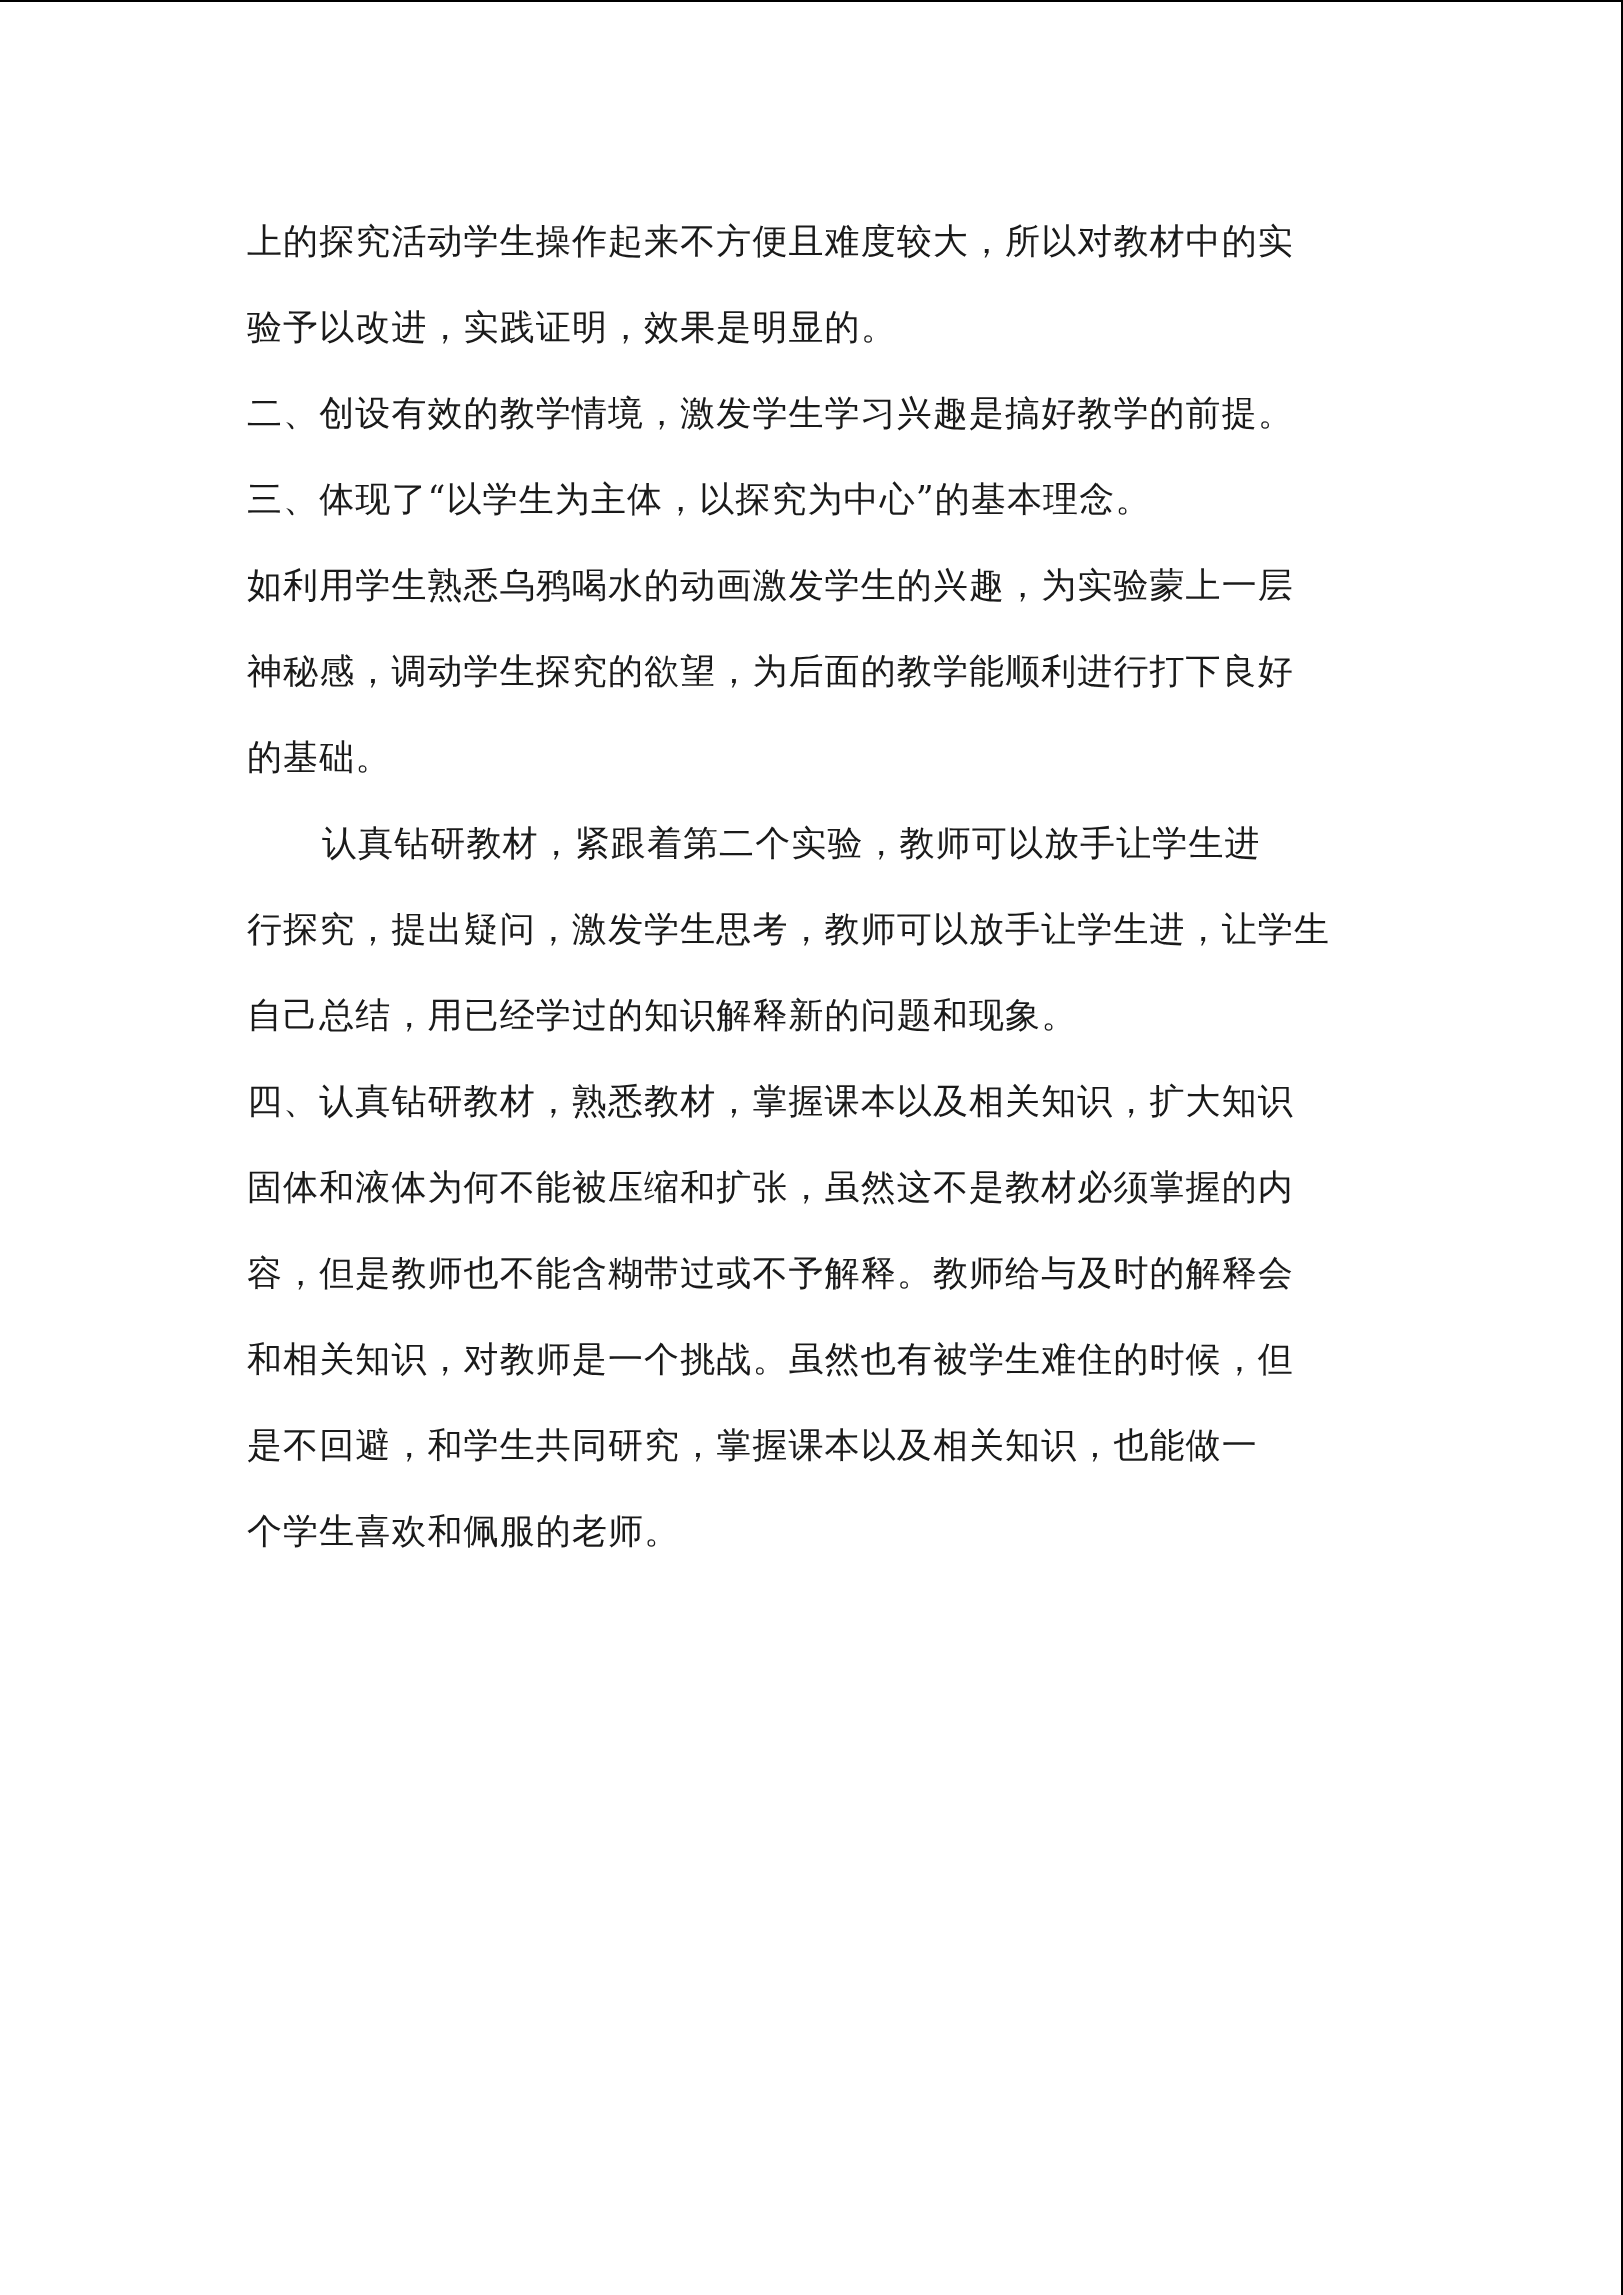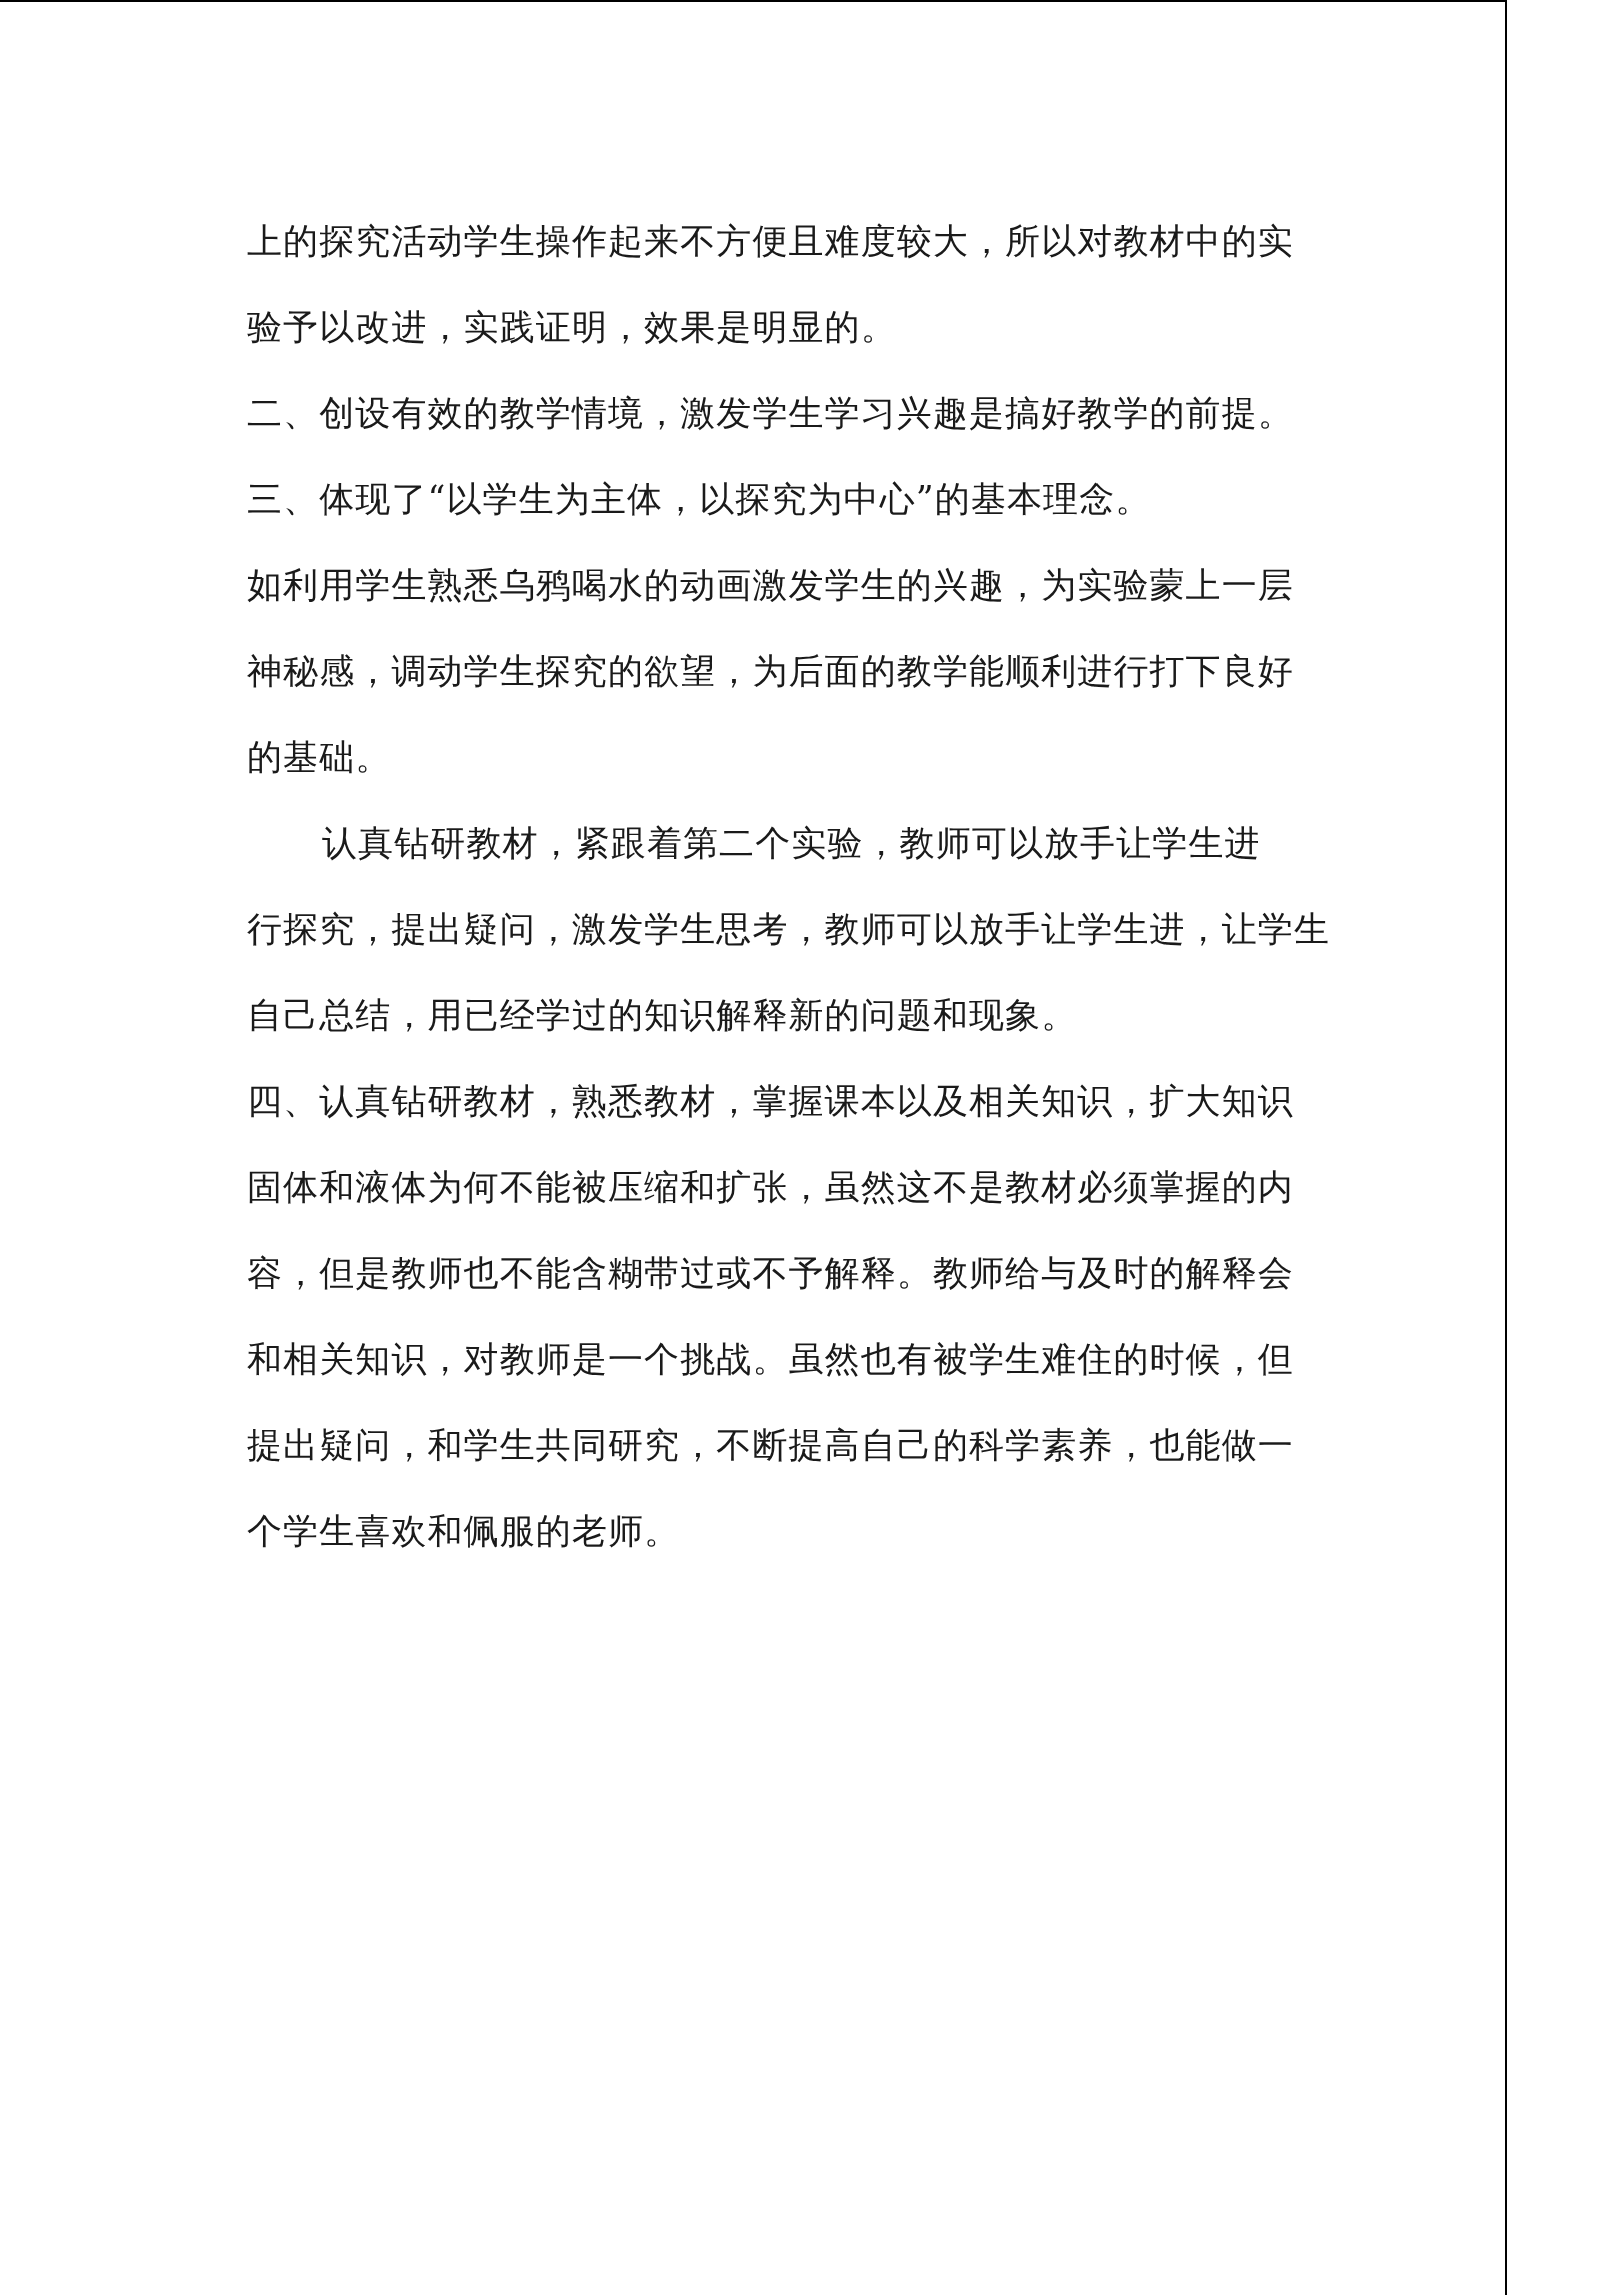--- a/index.html
+++ b/index.html
@@ -10,21 +10,21 @@
     body {
       width: 1623px;
       height: 2295px;
       position: relative;
       overflow: hidden;
     }
     .page {
       position: absolute;
       left: 0;
       top: 0;
-      width: 1507px;
+      width: 1623px;
       height: 2295px;
       background: #ffffff;
       box-sizing: border-box;
       border-top: 2.7px solid #000000;
       border-right: 2.7px solid #000000;
     }
     .content {
       position: absolute;
       left: 247px;
       top: 206px;
@@ -75,19 +75,19 @@
     </div>
 
     <div>
       <div class="line">四、认真钻研教材，熟悉教材，掌握课本以及相关知识，扩大知识</div>
     </div>
 
     <div>
       <div class="line">固体和液体为何不能被压缩和扩张，虽然这不是教材必须掌握的内</div>
       <div class="line">容，但是教师也不能含糊带过或不予解释。教师给与及时的解释会</div>
       <div class="line">和相关知识，对教师是一个挑战。虽然也有被学生难住的时候，但</div>
-      <div class="line">提出疑问，和学生共同研究，不断提高自己的科学素养，也能做一</div>
+      <div class="line">是不回避，和学生共同研究，掌握课本以及相关知识，也能做一</div>
       <div class="line">个学生喜欢和佩服的老师。</div>
     </div>
 
   </div>
 </div>
 
 
 </body></html>

